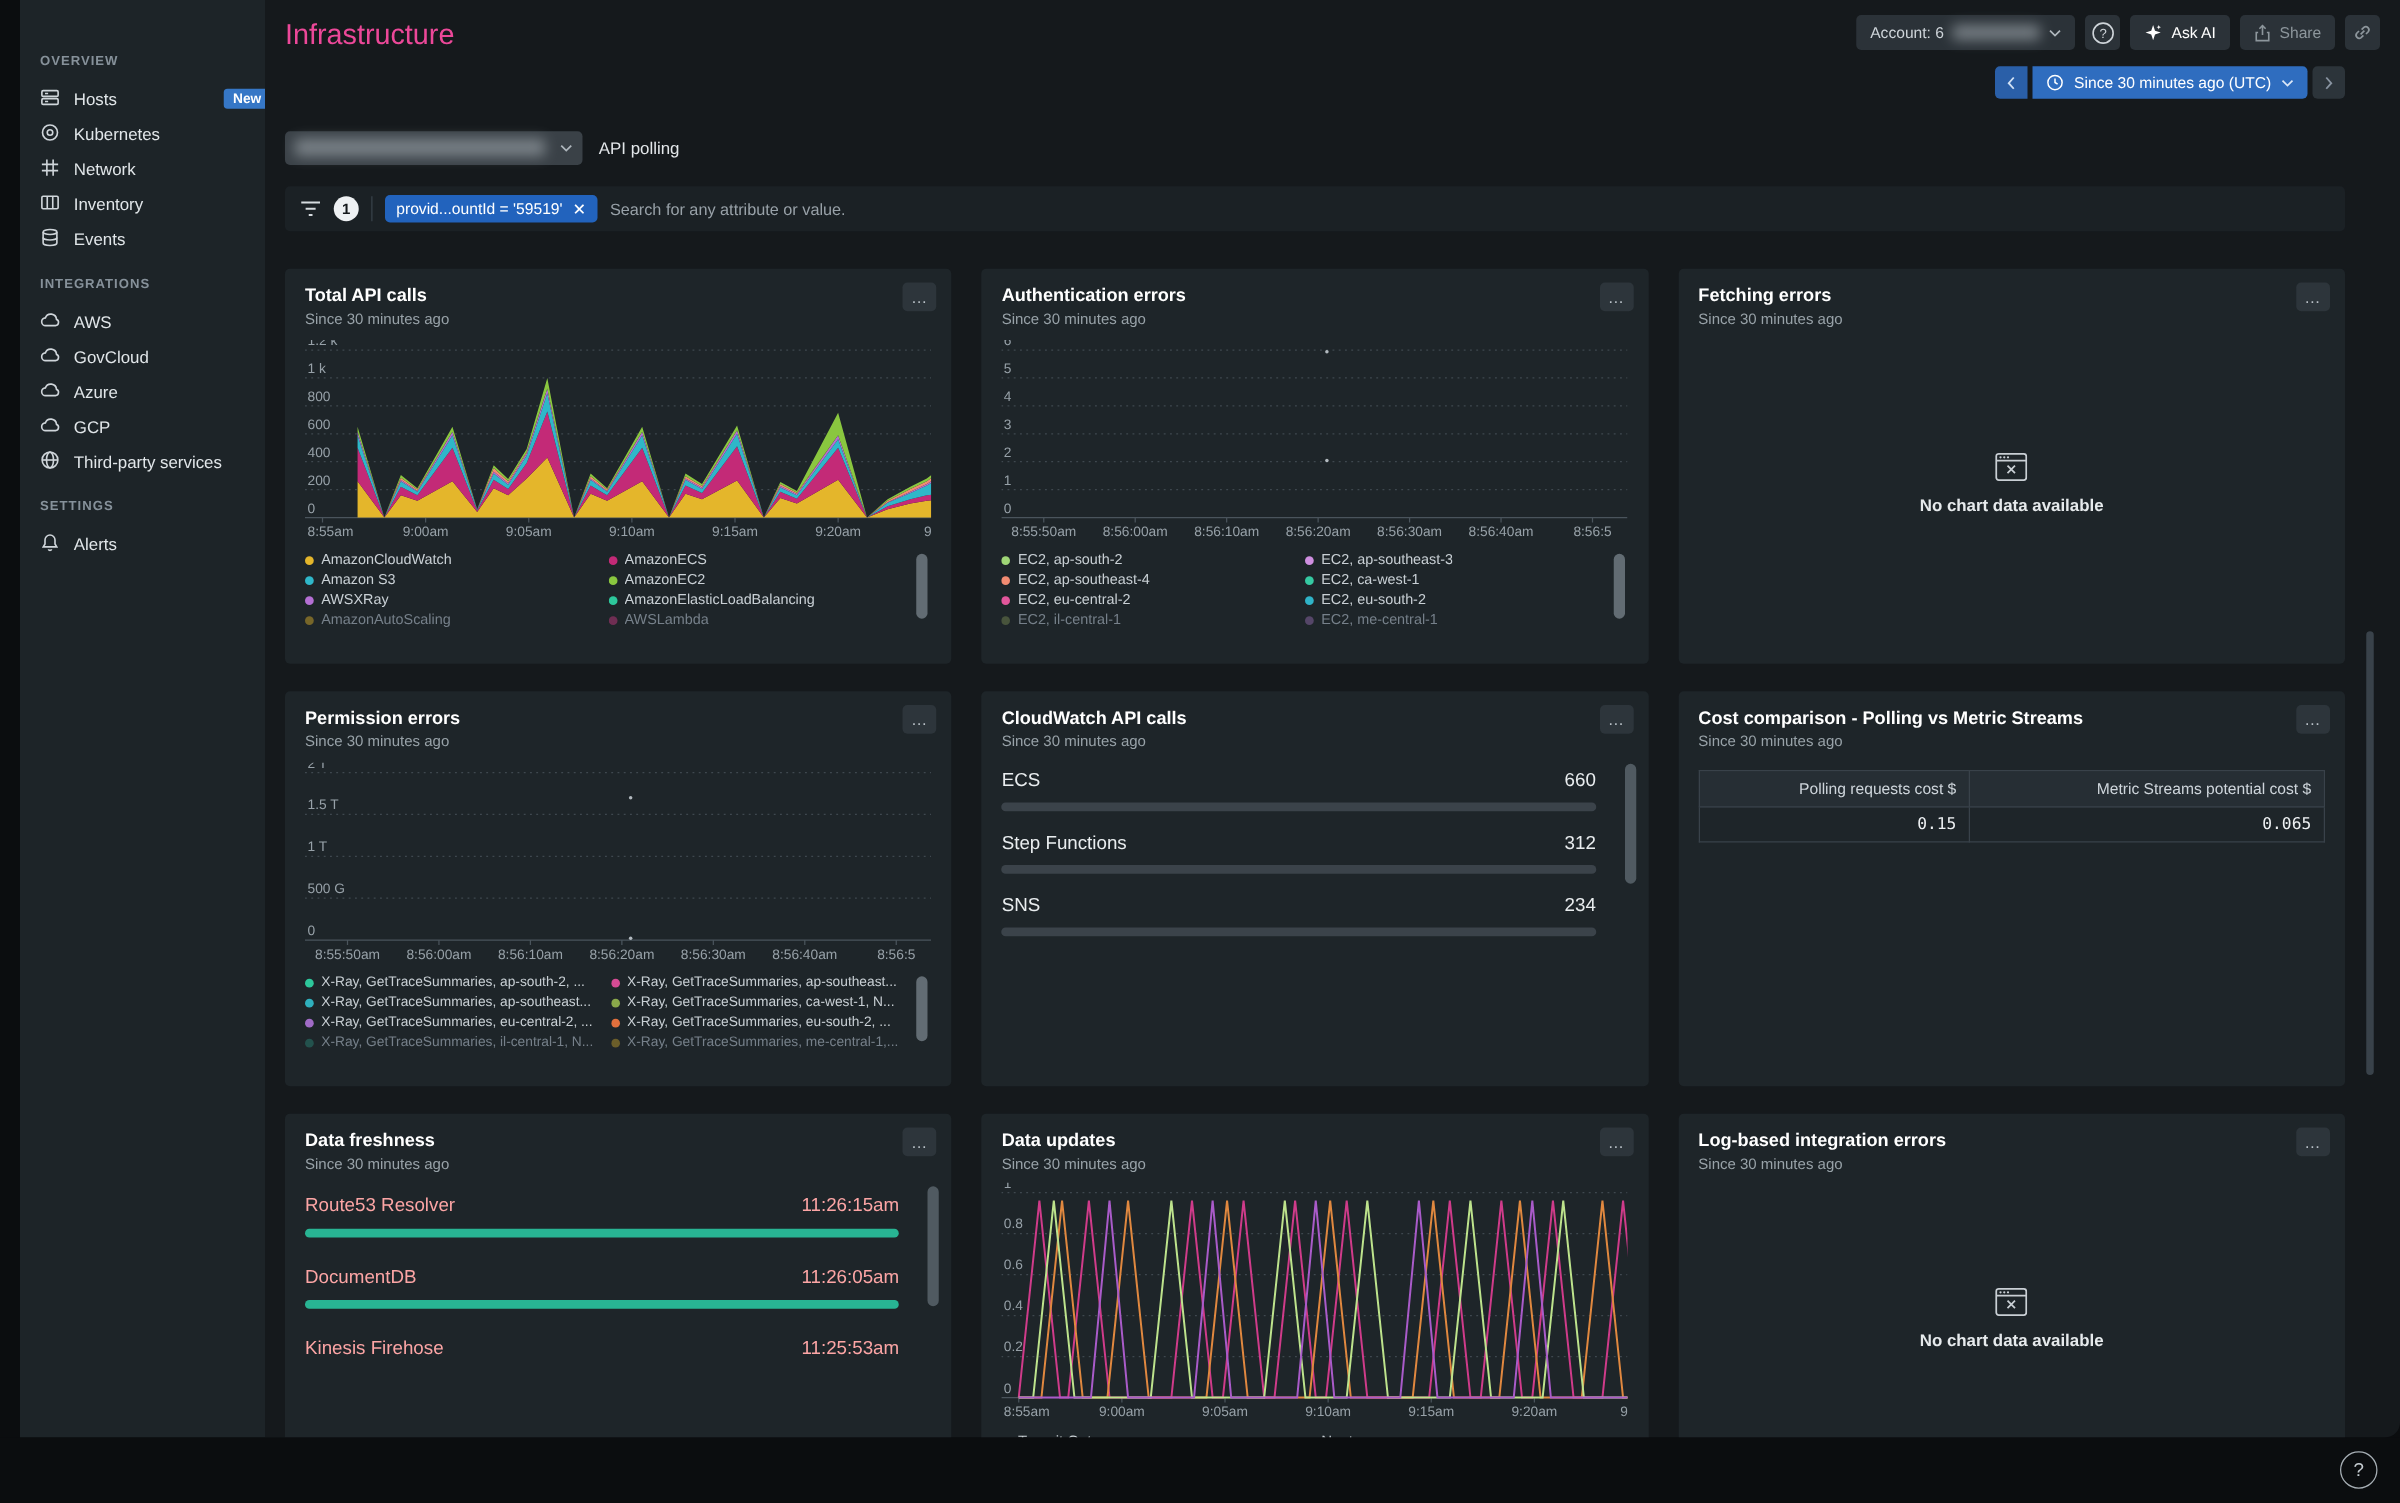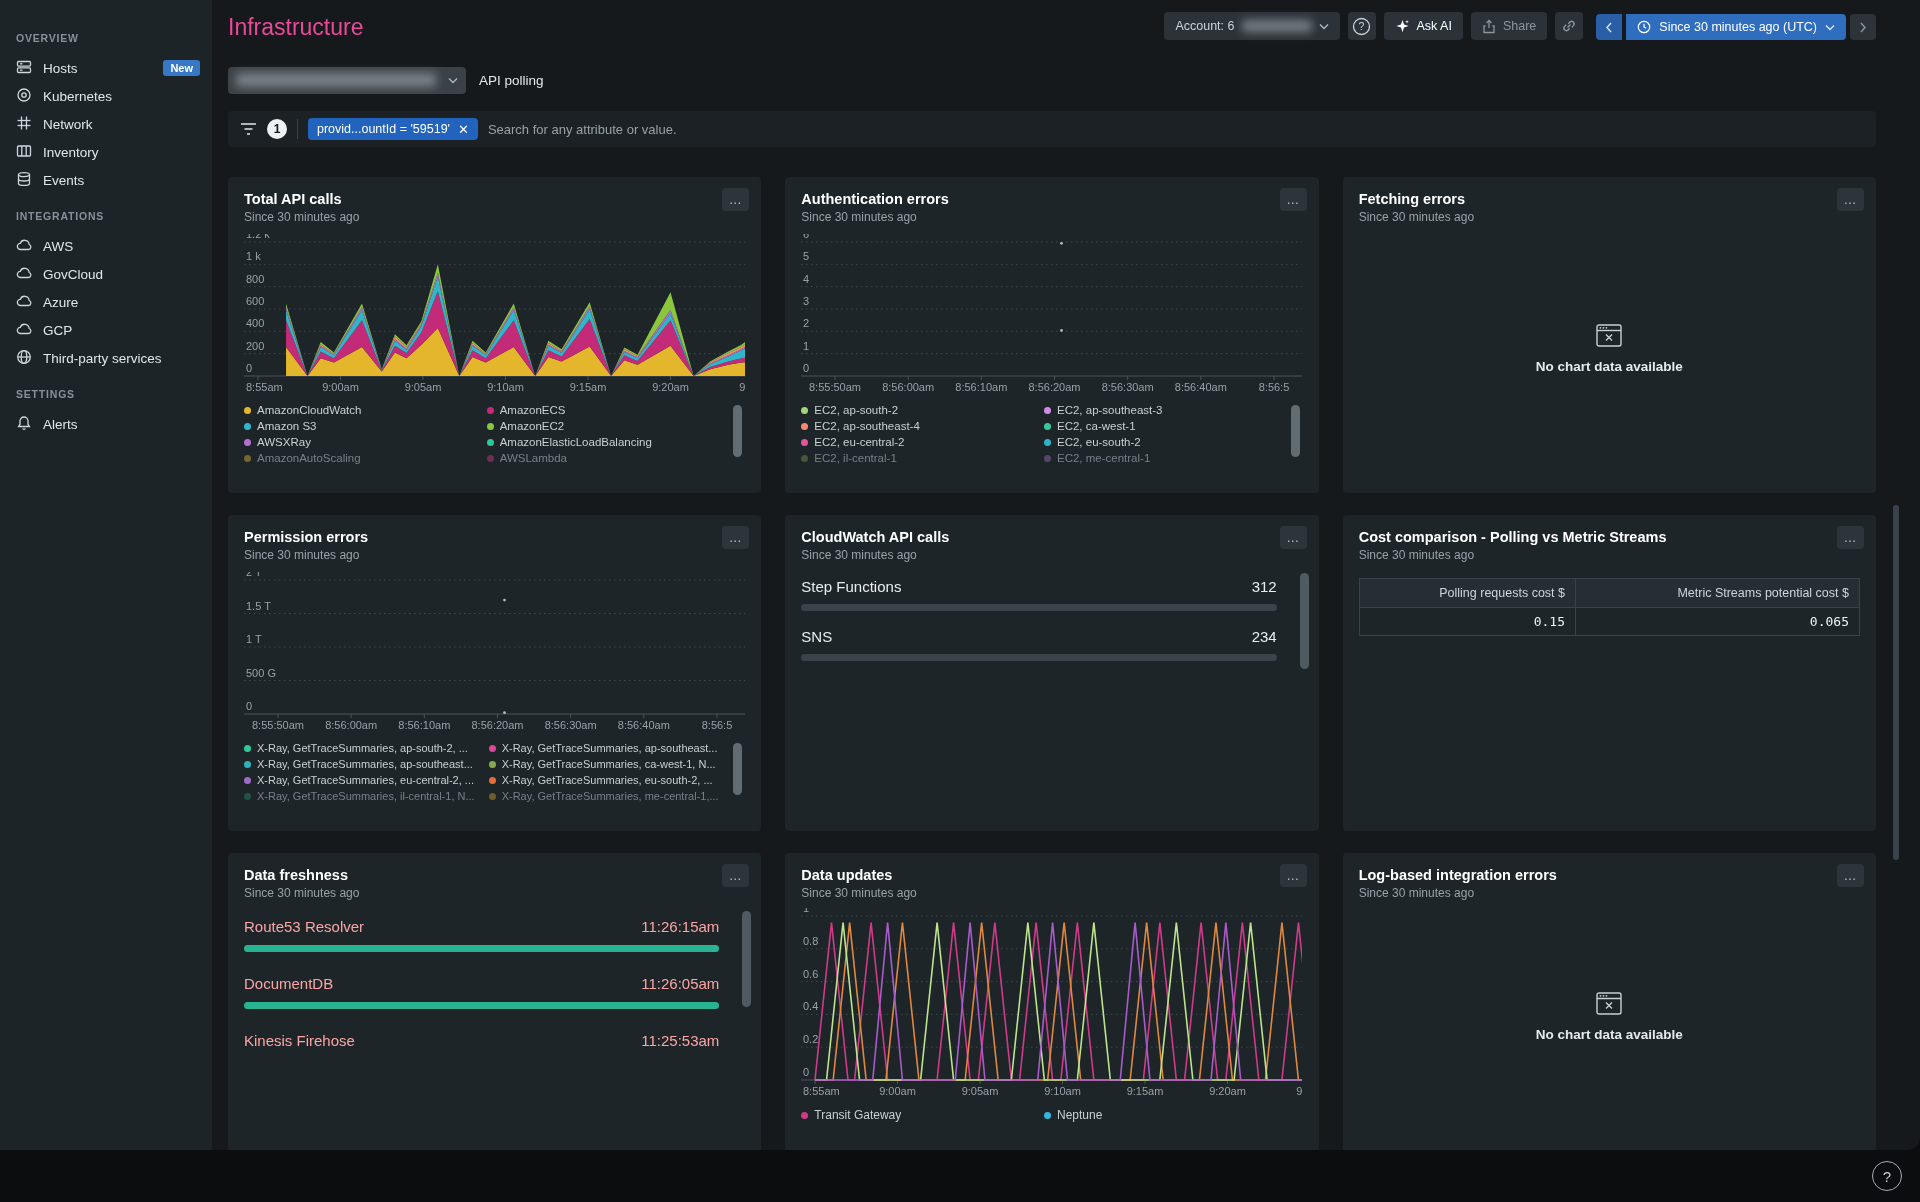--- a/index.html
+++ b/index.html
@@ -1,31 +1,31 @@
 <!DOCTYPE html>
 <html><head>
 <meta charset="utf-8">
 <style>
   * { margin:0; padding:0; box-sizing:border-box; }
   html,body { background:#0b0d0f; }
   body { font-family:"Liberation Sans","DejaVu Sans",sans-serif; width:1920px; height:1202px; overflow:hidden; }
   .app { position:relative; width:1920px; height:1202px; background:#0b0d0f; }
 
   
-  .sidebar { position:absolute; left:0; top:0; bottom:52px; width:212px; background:#1d2428; padding-top:16px; }
+  .sidebar { position:absolute; left:16px; top:0; bottom:52px; width:212px; background:#1d2428; padding-top:27px; }
   .side-section-label { font-size:10.5px; letter-spacing:.8px; color:#86919a; font-weight:700; margin:16px 0 10px 16px; }
   .side-item { display:flex; align-items:center; gap:11px; height:28px; padding:0 12px 0 16px; color:#e1e6e9; font-size:13.5px; cursor:pointer; }
   .side-item svg { flex-shrink:0; }
   .badge-new { margin-left:auto; background:#3677c6; color:#fff; font-size:11px; font-weight:700; padding:2px 7px; border-radius:3px; }
 
   
   .main { position:absolute; left:212px; right:0; top:0; bottom:52px; background:#15191c; border-radius:0 0 12px 0; padding:0 44px 0 16px; overflow:hidden; }
   .main-header { display:flex; justify-content:space-between; align-items:flex-start; padding-top:12px; }
   .page-title { font-size:23px; font-weight:400; color:#ec4899; margin-top:2px; }
-  .header-actions { display:flex; align-items:flex-end; gap:13px; margin-right:-28px; }
+  .header-actions { display:flex; flex-direction:column; align-items:flex-end; gap:13px; margin-right:-28px; }
   .actions-row { display:flex; gap:8px; align-items:center; }
   .hbtn { display:flex; align-items:center; gap:7px; height:28px; padding:0 11px; background:#2b3238; border-radius:4px; color:#ced4d9; font-size:12.5px; cursor:pointer; border:none; }
   .hbtn.icon-only { width:28px; padding:0; justify-content:center; }
   .hbtn .muted { color:#8d969c; }
   .redact { background:#858d93; border-radius:3px; filter:blur(5px); opacity:.85; }
   .time-row { display:flex; gap:4px; margin-right:28px; }
   .time-prev { width:26px; height:26px; background:#2a5fa8; border-radius:4px 0 0 4px; display:flex; align-items:center; justify-content:center; cursor:pointer; }
   .time-pill { height:26px; background:#2f6dbf; border-radius:0 4px 4px 0; display:flex; align-items:center; gap:8px; padding:0 11px; color:#fff; font-size:12.5px; cursor:pointer; }
   .time-next { width:26px; height:26px; background:#2c343a; border-radius:4px; display:flex; align-items:center; justify-content:center; cursor:pointer; }
 
@@ -546,20 +546,29 @@
             </span>
           </div>
       </section>
 
       <section class="card">
         <div class="card-title">CloudWatch API calls</div>
         <div class="card-sub">Since 30 minutes ago</div>
         <div class="card-menu">…</div>
         <div class="barlist">
 
+            <div class="bar-row">
+              <div class="bar-head">
+                <span>ECS</span>
+                <span>660</span>
+              </div>
+              <div class="bar-track">
+                <div class="bar-fill" style="width: 100%;"></div>
+              </div>
+            </div>
 
             <div class="bar-row">
               <div class="bar-head">
                 <span>Step Functions</span>
                 <span>312</span>
               </div>
               <div class="bar-track">
                 <div class="bar-fill" style="width: 47%;"></div>
               </div>
             </div>

